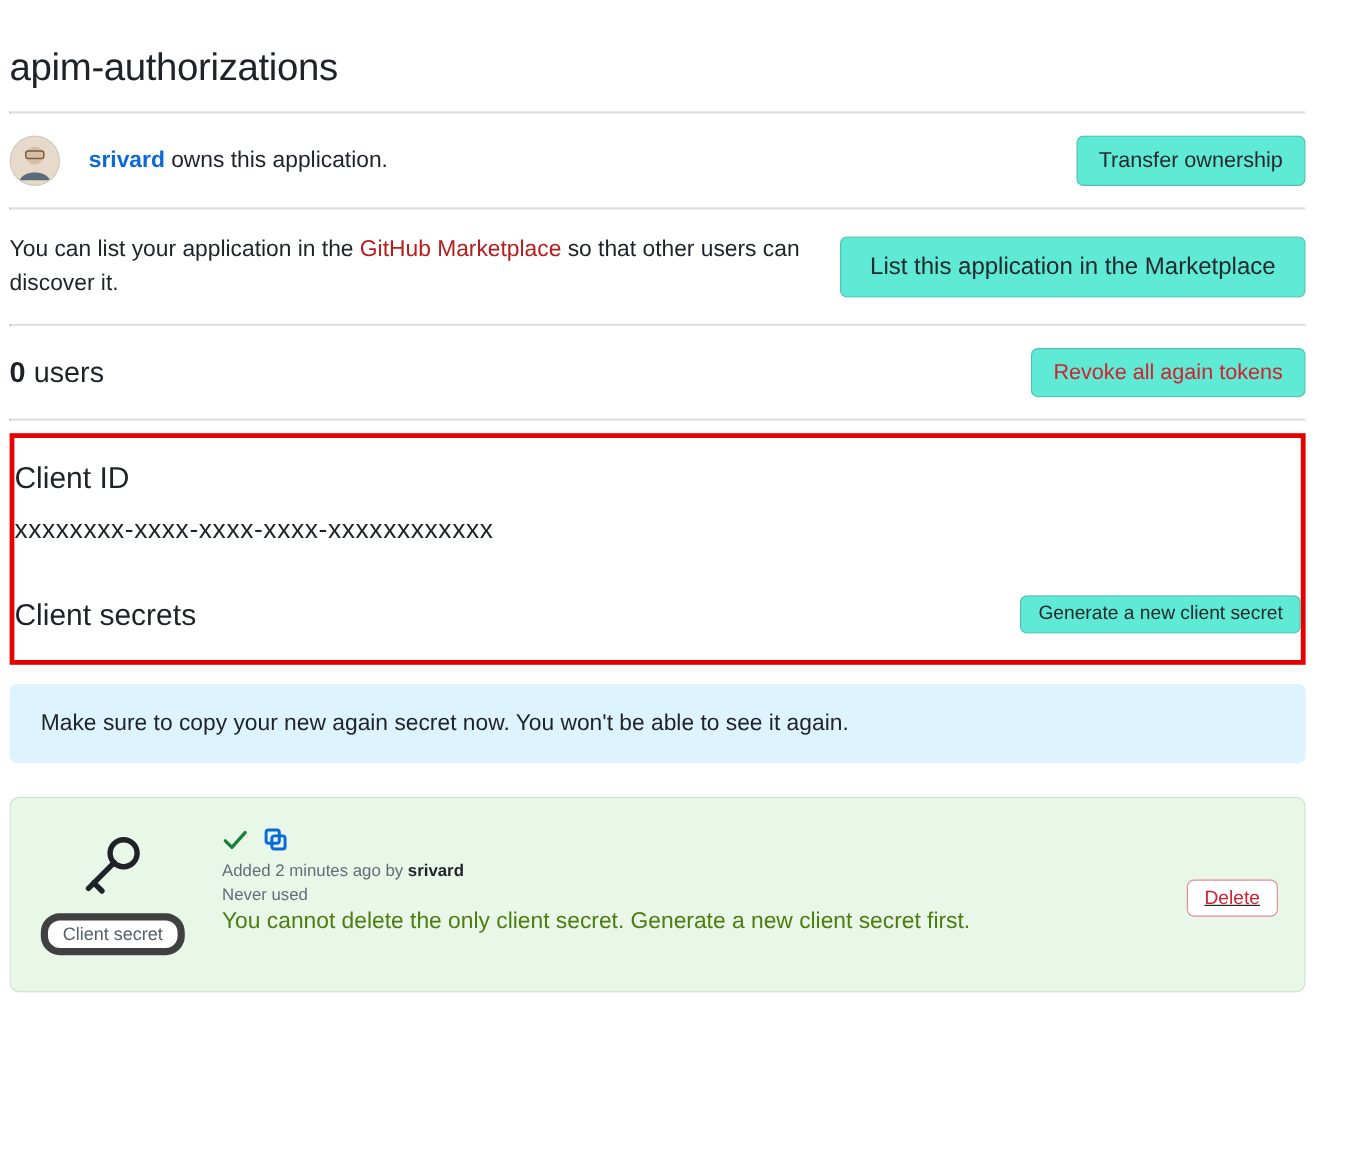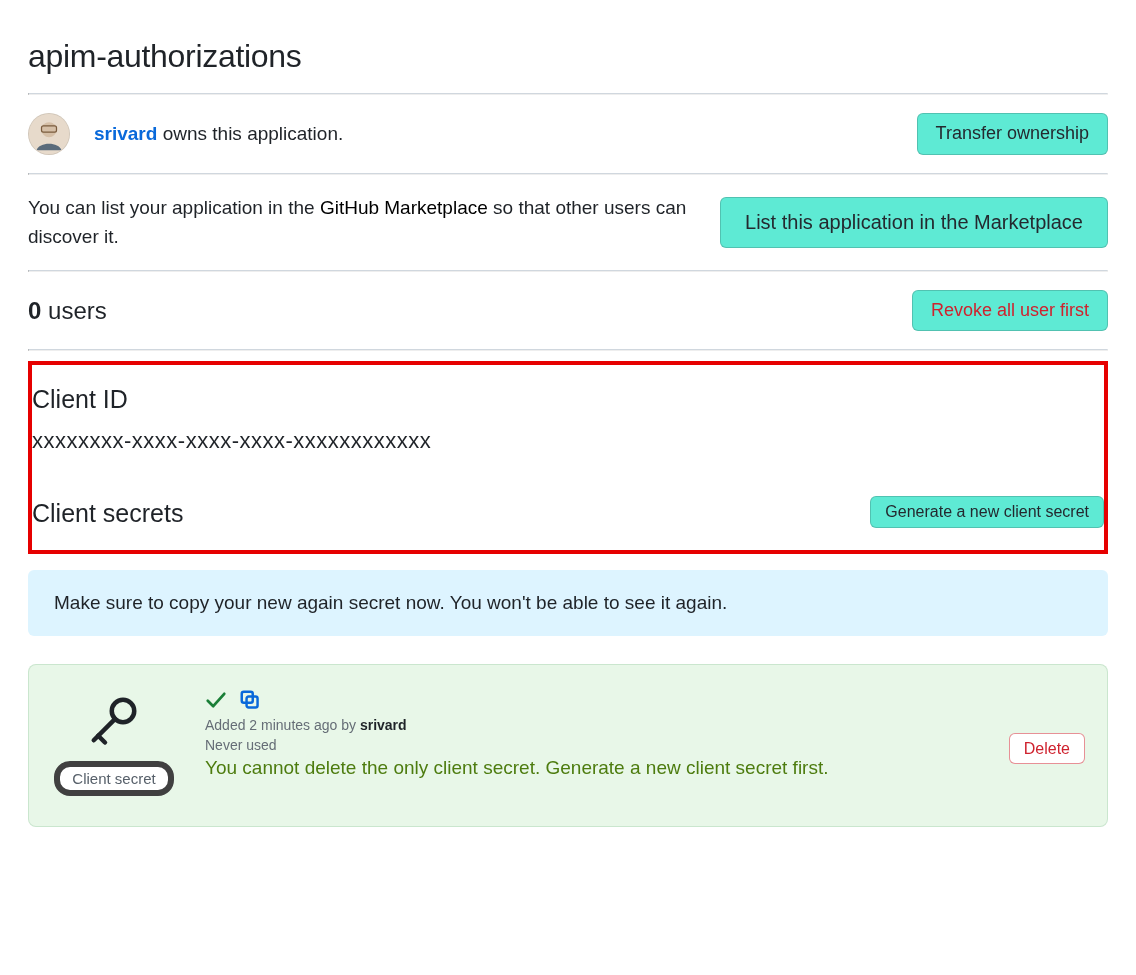--- a/index.html
+++ b/index.html
@@ -7,21 +7,20 @@
     margin: 0;
     padding: 0;
     font-family: -apple-system, BlinkMacSystemFont, "Segoe UI", Helvetica, Arial, sans-serif;
     color: #1f2328;
     background: #ffffff;
   }
   .wrap {
     width: 1096px;
     min-height: 975px;
     padding: 8px 8px 24px 8px;
-    margin-left: 20px;
   }
   h1.app-title {
     font-size: 32px;
     font-weight: 400;
     margin: 30px 0 18px 0;
     letter-spacing: -0.3px;
   }
   .rule {
     border-top: 1px solid #d0d7de;
     margin: 0;
@@ -63,21 +62,21 @@
     line-height: 1.45;
   }
   .btn.small { font-size: 16px; padding: 5px 14px; }
   .btn.danger-text { color: #cf222e; }
   .btn.danger-outline { color: #cf222e; border: 1px solid rgba(207,34,46,.5); background: #ffffff; }
   .marketplace-row .desc {
     font-size: 19px;
     flex: 1;
     line-height: 1.55;
   }
-  .marketplace-row .desc a { color: #000000; text-decoration: none; }
+  .marketplace-row .desc a { color: #b91c1c; text-decoration: none; }
   .users-count { font-size: 24px; font-weight: 400; }
   .users-count strong { font-weight: 700; }
   .highlight-box {
     border: 4px solid #e60000;
     padding: 14px 0 22px 0;
     margin-top: 10px;
   }
   .h-label {
     font-size: 25px;
     font-weight: 400;
@@ -131,21 +130,21 @@
     color: #57606a;
   }
   .secret-body { flex: 1; }
   .secret-icons { display: flex; gap: 12px; margin-bottom: 6px; }
   .check-icon { color: #1a7f37; width: 22px; height: 22px; }
   .copy-icon { color: #0969da; width: 22px; height: 22px; }
   .muted { color: #656d76; font-size: 14px; }
   .muted strong { color: #1f2328; font-weight: 600; }
   .secret-meta { margin: 4px 0; }
   .secret-note { font-size: 19px; color: #4d7c0f; margin-top: 4px; }
-  .secret-actions { display: flex; align-items: center; }
+  .secret-actions { display: flex; align-items: center; text-decoration: underline; }
   .secret-actions .btn { margin-top: 44px; }
 </style>
 </head>
 <body>
 
 <div class="wrap">
 
   <h1 class="app-title">apim-authorizations</h1>
   <hr class="rule">
 
@@ -174,21 +173,21 @@
     </div>
     <button class="btn big">List this application in the Marketplace</button>
   </div>
 
   <hr class="rule">
 
   <div class="section-row">
     <div class="users-count">
       <strong>0</strong><span> users</span>
     </div>
-    <button class="btn danger-text">Revoke all user first</button>
+    <button class="btn danger-text">Revoke all again tokens</button>
   </div>
 
   <hr class="rule">
 
   <div class="highlight-box">
     <div class="h-label">Client ID</div>
     <div class="client-id-val">xxxxxxxx-xxxx-xxxx-xxxx-xxxxxxxxxxxx</div>
 
     <div class="secrets-header">
       <div class="h-label">Client secrets</div>

